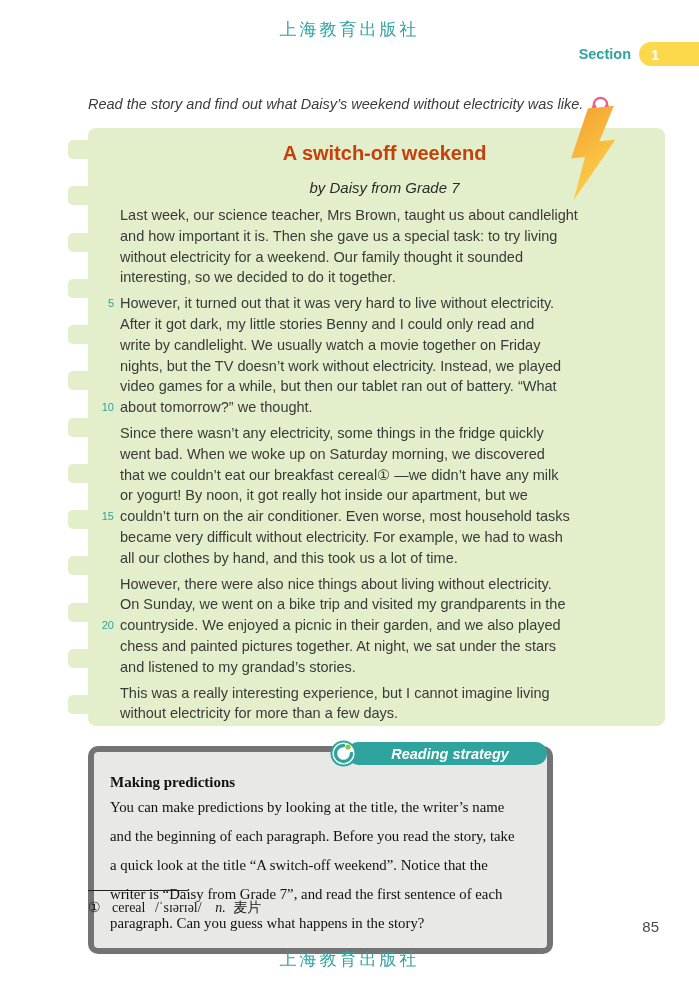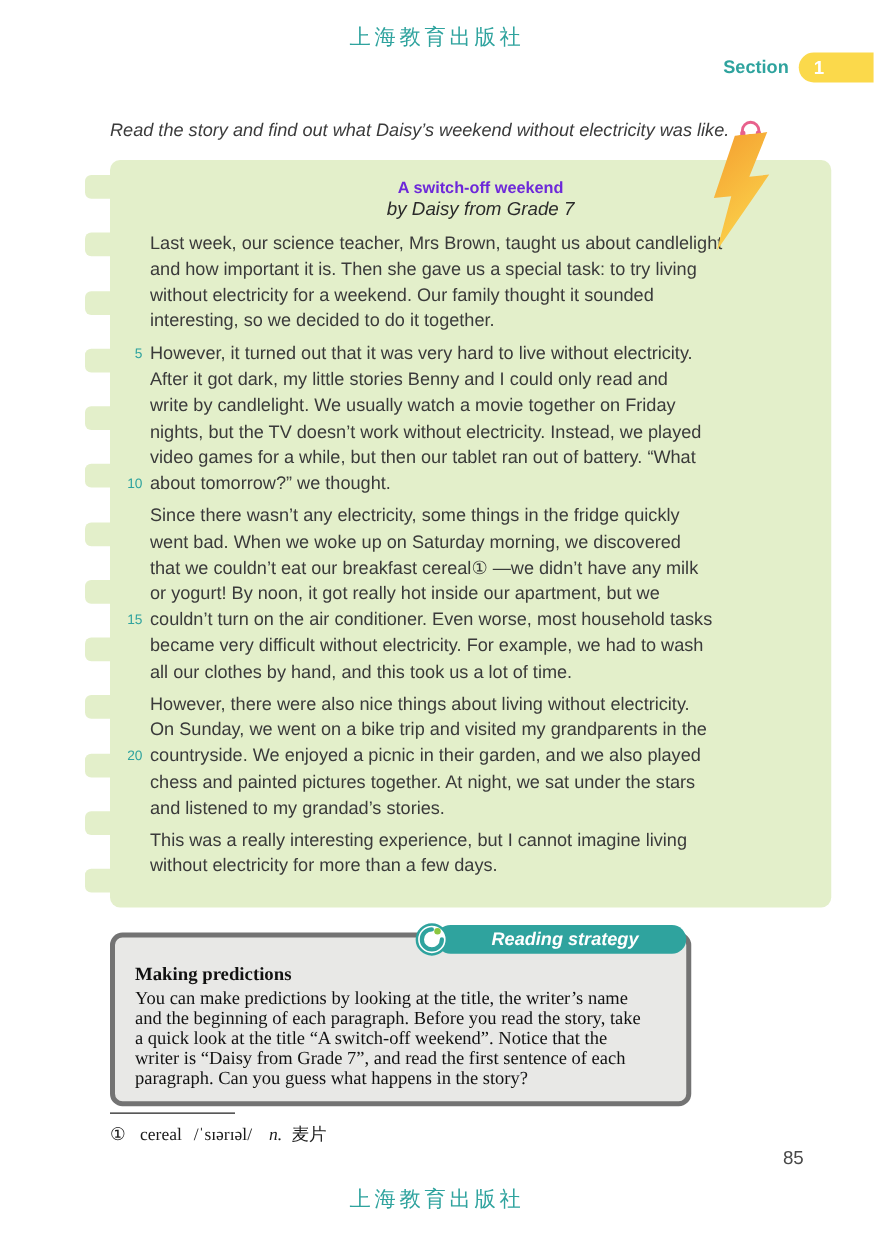--- a/index.html
+++ b/index.html
@@ -61,76 +61,76 @@
   }
   .notch-strip{
     position:absolute;left:-20px;top:12px;width:20px;height:574px;
     display:flex;flex-direction:column;justify-content:space-between;
   }
   .notch{width:20px;height:19px;background:var(--panel-green);border-radius:5px 0 0 5px;}
 
   .bolt{position:absolute;right:38px;top:-20px;transform:rotate(-6deg);}
 
   .story-title{
-    text-align:center;font-weight:bold;font-size:13px;color:#6d28d9;
-    margin-left:30px;margin-bottom:2px;
+    text-align:center;font-weight:bold;font-size:20px;color:#c2410c;
+    margin-left:30px;margin-bottom:14px;
   }
   .story-byline{
     text-align:center;font-style:italic;font-size:15px;color:#2a2a2a;
     margin-left:30px;margin-bottom:9px;
   }
   .para{margin-bottom:5px;}
   .line{display:flex;line-height:20.8px;}
   .lnum{
     flex:none;width:24px;text-align:right;margin-right:6px;
     color:var(--teal);font-size:11px;line-height:20.8px;
   }
   .ltext{white-space:pre;font-size:14.5px;color:var(--ink);}
 
   
   .strategy{
     position:absolute;left:88px;top:746px;width:465px;min-height:136px;
     background:var(--strategy-gray);border-radius:10px;
-    border:4px solid #737373;
+    border:6px solid #737373;
     padding:10px 27px 10px 16px;
     font-family:"Liberation Serif","DejaVu Serif",serif;
     color:#111111;
   }
   .strategy-badge{
     position:absolute;top:-12px;right:0px;display:flex;align-items:center;
   }
   .badge-circle{
     position:relative;z-index:2;width:27px;height:27px;flex:none;margin-right:-10px;
   }
   .badge-pill{
     position:relative;z-index:1;height:23px;background:var(--teal);
     border-radius:12px;color:#ffffff;font-weight:bold;font-style:italic;
     font-size:14.5px;display:flex;align-items:center;justify-content:center;
     padding:0 20px 0 26px;min-width:200px;
     font-family:"Liberation Sans","DejaVu Sans",sans-serif;
   }
   .strategy-heading{font-weight:bold;font-size:15px;margin-bottom:2px;margin-top:12px;}
-  .strategy-body{font-size:14.8px;line-height:16px;}
+  .strategy-body{font-size:14.8px;line-height:29px;}
 
   
   .footnote-rule{
     position:absolute;left:88px;top:890px;width:100px;height:0;
     border-top:1.5px solid #222222;
   }
   .footnote{
     position:absolute;left:88px;top:899px;
     font-family:"Liberation Serif","DejaVu Serif",serif;
     font-size:14px;color:#1a1a1a;
   }
   .footnote .pos{font-style:italic;margin:0 4px 0 8px;}
   .footnote .word{margin:0 6px 0 8px;}
   .footnote .phon{margin-right:2px;}
 
   .page-number{
-    position:absolute;right:56px;top:918px;font-size:15px;color:#4a4a4a;
+    position:absolute;right:40px;top:918px;font-size:15px;color:#4a4a4a;
   }
 </style>
 </head>
 <body>
 
 <div class="pub top">上海教育出版社</div>
 
 <div class="section-tab">
   <span class="section-label">Section</span>
   <span class="section-num">

